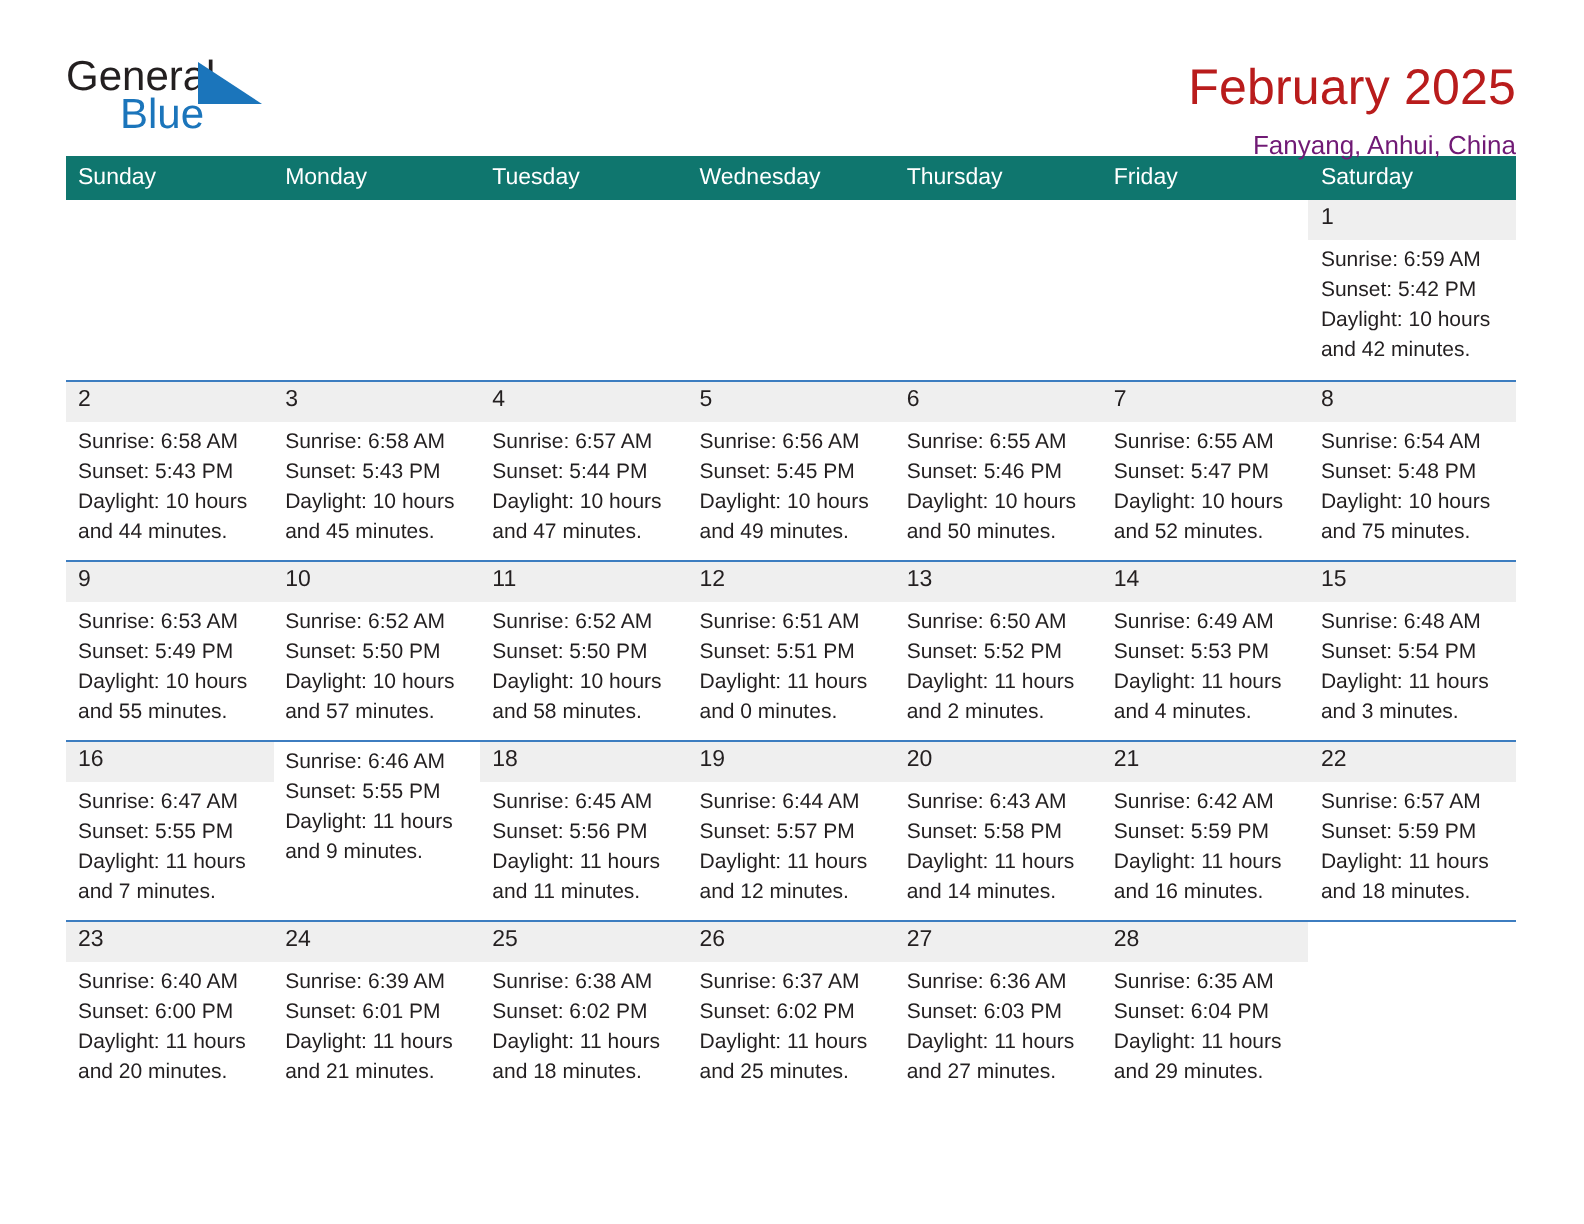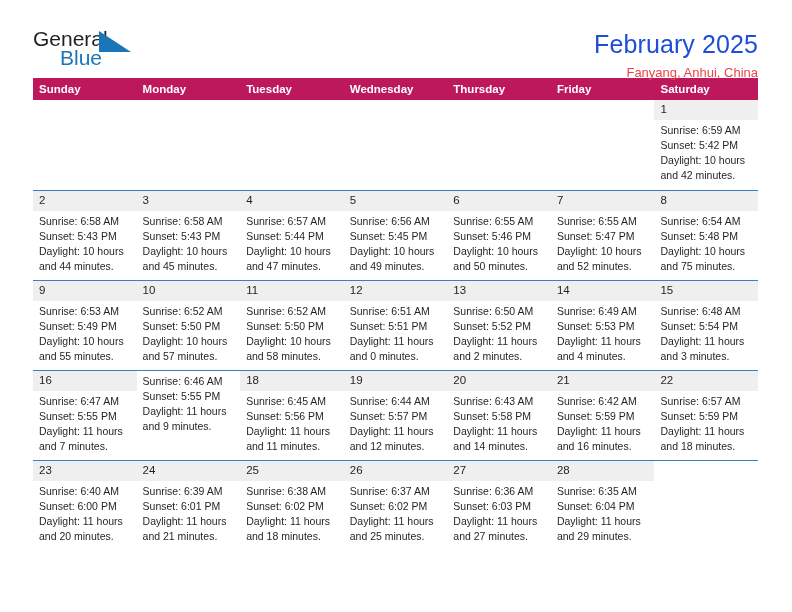--- a/index.html
+++ b/index.html
@@ -58,42 +58,41 @@
     height: 21px;
     background: #1b75bb;
     clip-path: polygon(0 100%, 0 0, 100% 100%);
   }
   .title-block {
     text-align: right;
     padding-top: 2px;
   }
   .cal-title {
     font-size: 25px;
-    color: #1d4ed8;
+    color: #b91c1c;
     font-weight: normal;
     margin: 0;
     line-height: 1.15;
     letter-spacing: 0.1px;
   }
   .cal-subtitle {
     font-size: 13px;
-    color: #ef4444;
+    color: #701a75;
     margin: 7px 0 0 0;
     line-height: 1.1;
   }
 
   
   .calendar {
     margin: 0 34px 0 33px;
     width: 725px;
   }
   .dow-row {
     display: flex;
-    background: #be185d;
-    font-weight: bold;
+    background: #0f766e;
   }
   .dow-cell {
     flex: 1 1 0;
     color: #ffffff;
     font-size: 11.5px;
     padding: 5px 0 5px 6px;
     line-height: 1.2;
     height: 22px;
   }
   .week-row {

